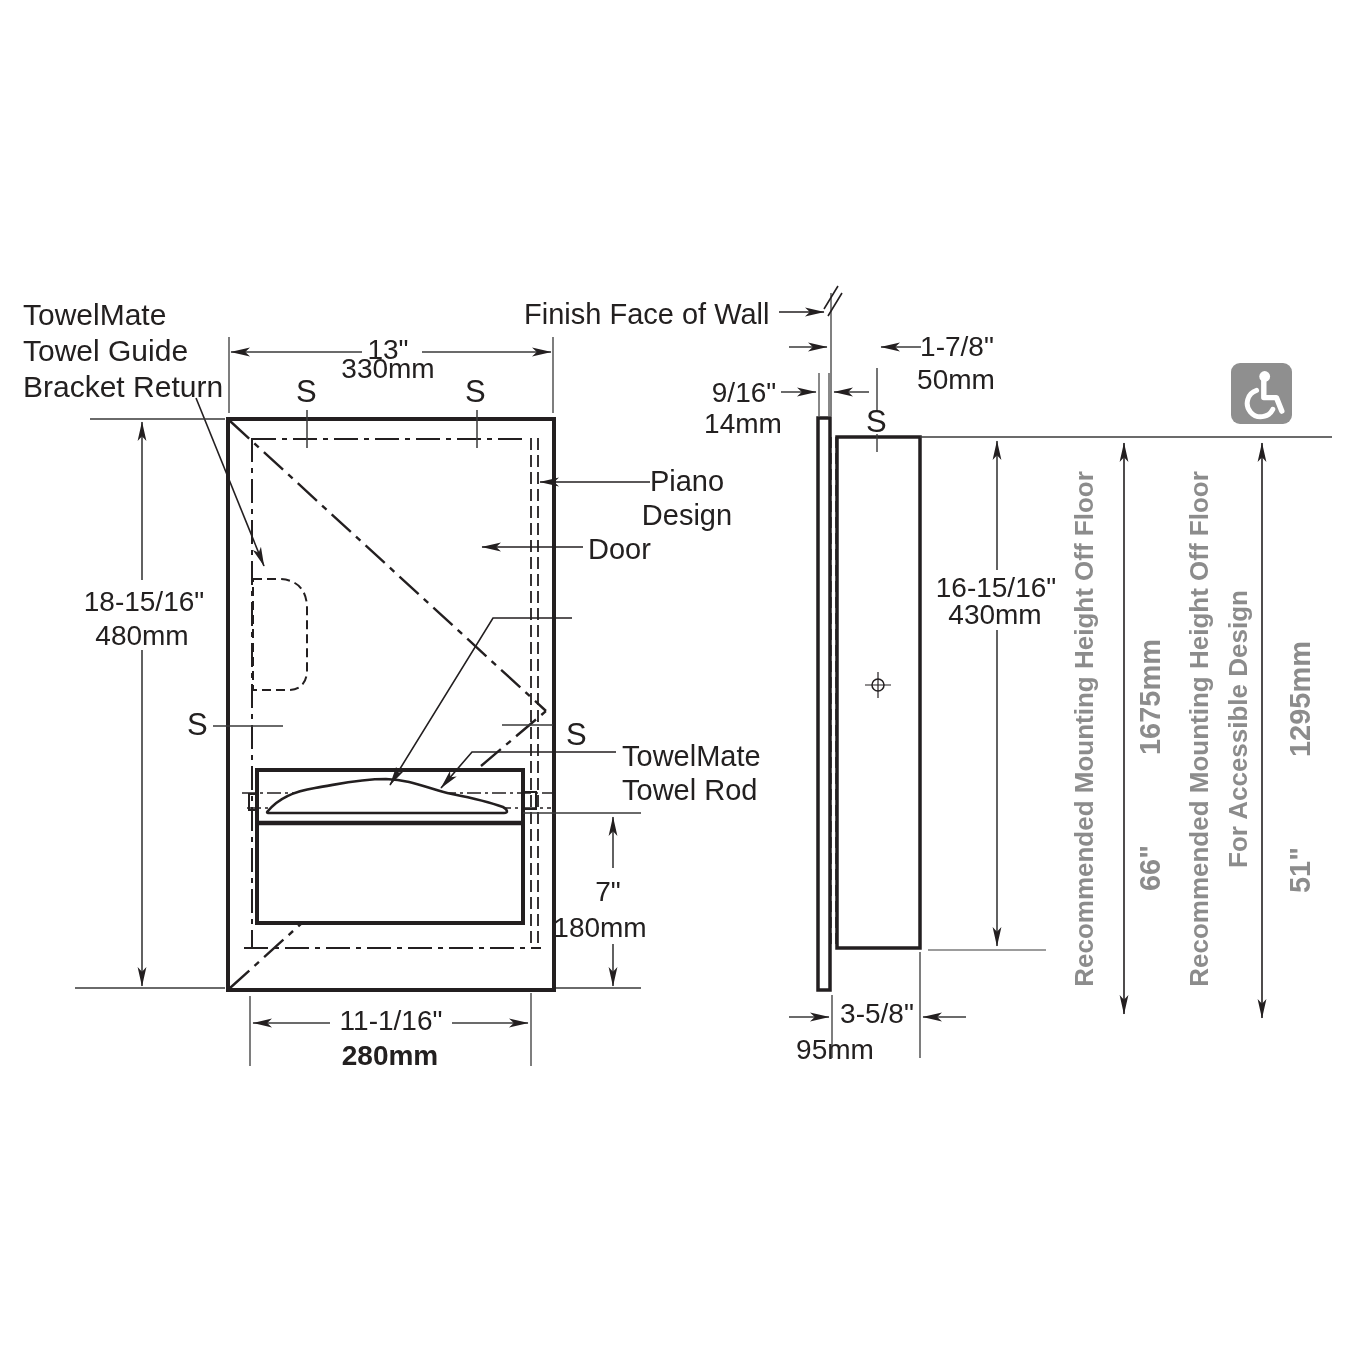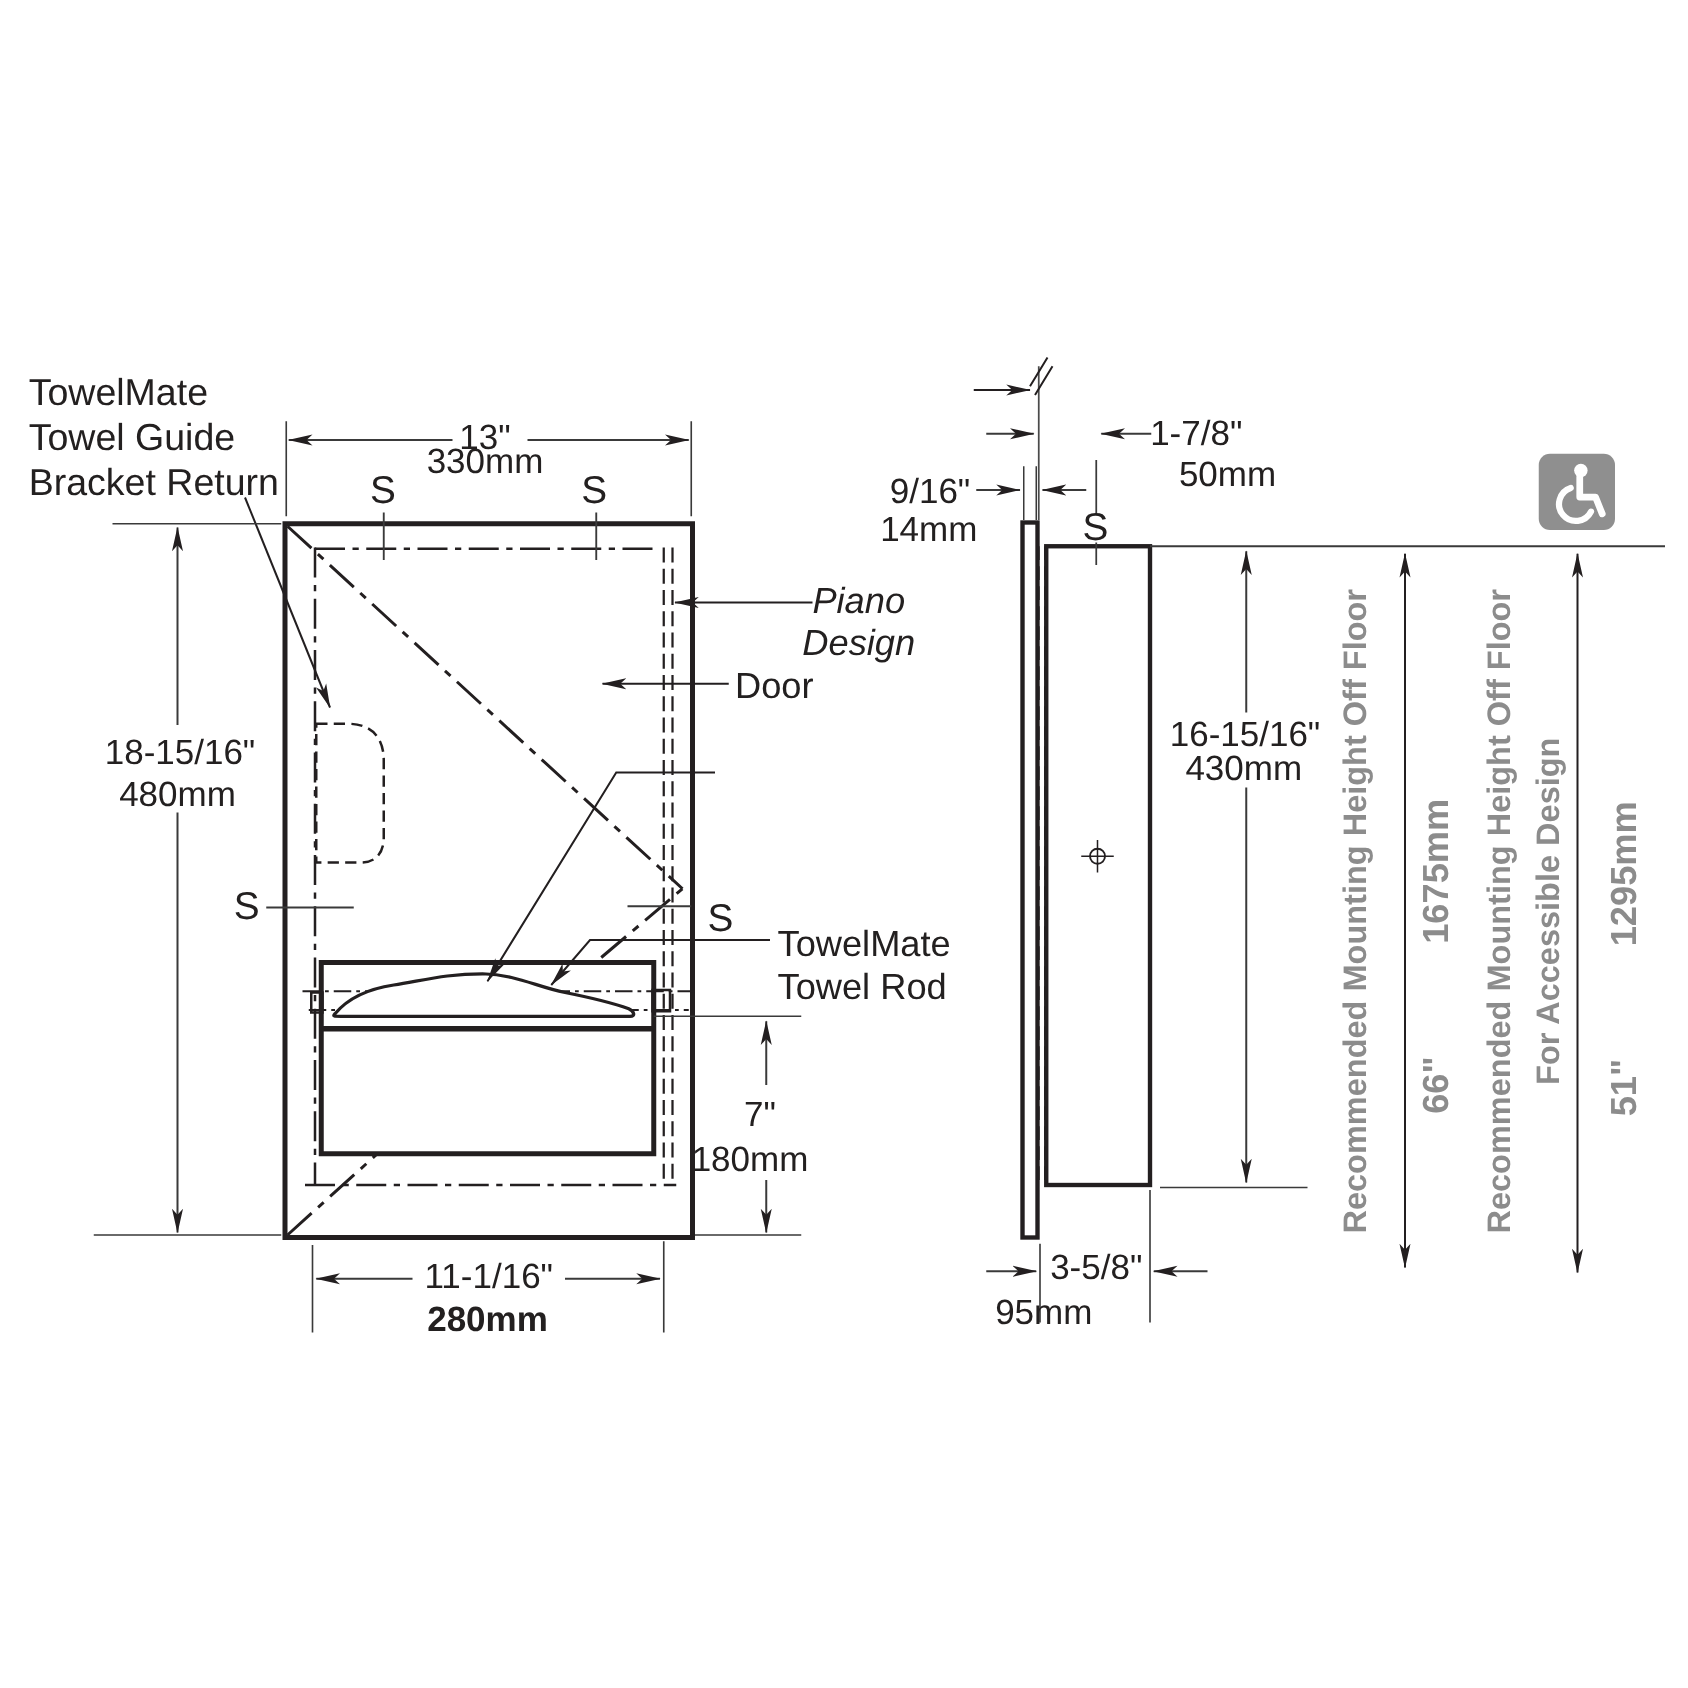--- a/index.html
+++ b/index.html
@@ -1,21 +1,21 @@
 <!DOCTYPE html>
 <html><head>
 <meta charset="utf-8">
 <style>
   html,body{margin:0;padding:0;background:#fff;}
   #canvas{position:relative;width:1350px;height:1350px;background:#ffffff;overflow:hidden;
           font-family:"Liberation Sans","DejaVu Sans",sans-serif;color:#232020;}
   #lines{position:absolute;left:0;top:0;}
   .lbl{position:absolute;white-space:nowrap;font-size:29px;line-height:34px;color:#232020;}
   .dim{position:absolute;white-space:nowrap;font-size:28px;color:#232020;transform:translateX(-50%);}
-  .ctr{text-align:center;transform:translateX(-50%);font-style:italic;}
+  .ctr{text-align:center;transform:translateX(-50%);}
   .s-mark{position:absolute;font-size:31px;color:#232020;}
   .vtext{position:absolute;white-space:nowrap;transform:translate(-50%,-50%) rotate(-90deg);
          color:#8c8c8c;font-weight:bold;font-size:27px;text-align:center;line-height:39px;}
   .vval{display:flex;gap:90px;align-items:baseline;font-size:29px;}
   #ada-icon{position:absolute;left:1231px;top:363px;width:61px;height:61px;background:#8f8f8f;
             border-radius:9px;display:flex;align-items:center;justify-content:center;}
 </style>
 </head>
 <body>
 
@@ -120,20 +120,21 @@
       <line x1="1262" y1="1018" x2="1262" y2="443" marker-start="url(#ah)" marker-end="url(#ah)"></line>
     </g>
   </svg>
 
   <div class="lbl" style="left:23px;top:297px;font-size:30px;line-height:36px;">
     <div>TowelMate</div>
     <div>Towel Guide</div>
     <div>Bracket Return</div>
   </div>
 
+  <div class="lbl" style="left:524px;top:297px;">Finish Face of Wall</div>
 
   <div class="lbl ctr" style="left:687px;top:464px;text-align:center;">
     <div>Piano</div>
     <div>Design</div>
   </div>
 
   <div class="lbl" style="left:588px;top:532px;">Door</div>
 
 
   <div class="lbl" style="left:622px;top:739px;">
@@ -156,21 +157,21 @@
   <div class="dim" style="left:391px;top:1005px;">11-1/16"</div>
   <div class="dim" style="left:390px;top:1040px;font-weight:bold;">280mm</div>
 
   <div class="dim" style="left:608px;top:876px;">7"</div>
   <div class="dim" style="left:600px;top:912px;text-align:center;">180mm</div>
 
   <div class="dim" style="left:744px;top:377px;">9/16"</div>
   <div class="dim" style="left:743px;top:408px;">14mm</div>
 
   <div class="dim" style="left:957px;top:331px;">1-7/8"</div>
-  <div class="dim" style="left:956px;top:364px;margin-left:26px;">50mm</div>
+  <div class="dim" style="left:956px;top:364px;">50mm</div>
 
   <div class="dim" style="left:877px;top:998px;">3-5/8"</div>
   <div class="dim" style="left:835px;top:1034px;">95mm</div>
 
   <div class="dim" style="left:996px;top:572px;">16-15/16"</div>
   <div class="dim" style="left:995px;top:599px;">430mm</div>
 
   <div class="vtext" style="left:1084px;top:729px;font-size:26px;">Recommended Mounting Height Off Floor</div>
   <div class="vtext vval" style="left:1150px;top:765px;">
     <span>66"</span>

